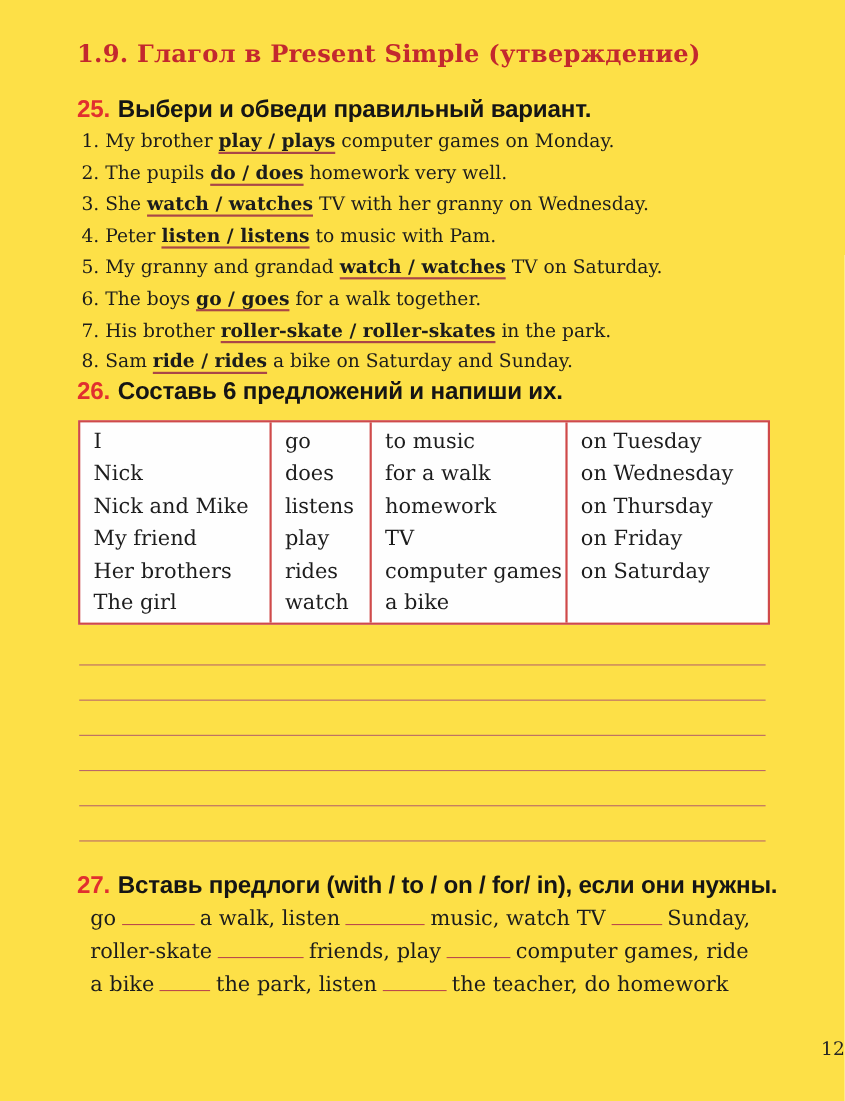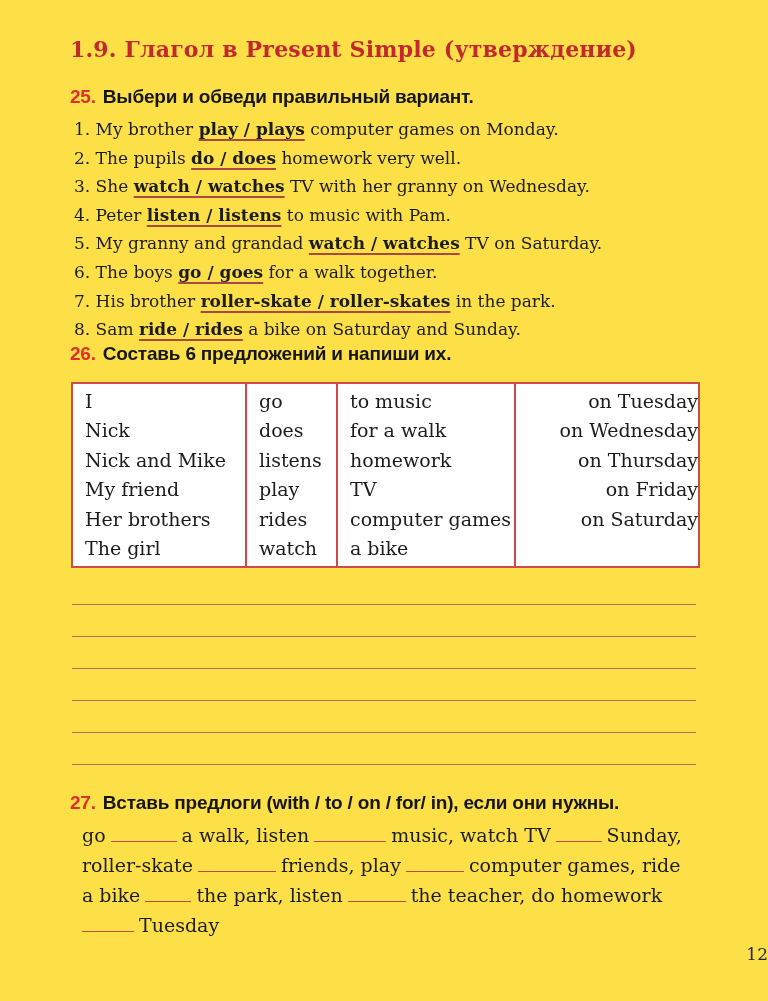--- a/index.html
+++ b/index.html
@@ -7,21 +7,21 @@
     position:relative;width:768px;height:1001px;background:#fde047;
     overflow:hidden;font-family:"DejaVu Serif",serif;color:#1c1c1c;
   }
   .title{
     position:absolute;left:70px;top:36px;
     font-family:"DejaVu Serif",serif;font-weight:bold;font-size:22px;
     color:#c3282e;letter-spacing:.2px;white-space:nowrap;
   }
   .ex-head{
     position:absolute;left:70px;white-space:nowrap;
-    font-family:"Liberation Sans",sans-serif;font-weight:bold;font-size:19px;
+    font-family:"Liberation Sans",sans-serif;font-weight:bold;font-size:22px;
     color:#151515;letter-spacing:-.2px;
   }
   .ex-num{color:#e12f2f;margin-right:7px;}
   #ex25-head{top:86px;}
   #ex26-head{top:343px;}
   #ex27-head{top:792px;}
   .sentences{
     position:absolute;left:74px;top:115px;width:660px;
     font-size:17px;
   }
@@ -35,21 +35,21 @@
   }
   .word-table{
     position:absolute;left:71px;top:382px;width:629px;height:186px;
     box-sizing:border-box;border:2px solid #cf4a4a;display:flex;
     font-size:19px;background:#fefefe;
   }
   .wt-col{box-sizing:border-box;padding:3px 0 0 12px;}
   .wt-col-subjects{width:174px;border-right:2px solid #cf4a4a;}
   .wt-col-verbs{width:91px;border-right:2px solid #cf4a4a;}
   .wt-col-objects{width:178px;border-right:2px solid #cf4a4a;}
-  .wt-col-days{flex:1;text-align:right;}
+  .wt-col-days{flex:1;}
   .wt-cell{height:29.4px;line-height:29.4px;white-space:nowrap;}
   .writing-lines{position:absolute;left:72px;top:573px;width:624px;}
   .writing-line{
     box-sizing:border-box;height:32px;
     border-bottom:1.5px solid #b96868;
   }
   .fill-text{
     position:absolute;left:82px;top:820px;width:640px;font-size:19px;
   }
   .fill-line{height:30px;line-height:30px;white-space:nowrap;}
@@ -132,18 +132,17 @@
   </div>
 
   <div class="ex-head" id="ex27-head">
     <span class="ex-num">27.</span><span>Вставь предлоги (with / to / on / for/ in), если они нужны.</span>
   </div>
 
   <div class="fill-text">
     <div class="fill-line"><span>go</span><span class="blank" style="width:66px"></span><span>a walk, listen</span><span class="blank" style="width:72px"></span><span>music, watch TV</span><span class="blank" style="width:46px"></span><span>Sunday,</span></div>
     <div class="fill-line"><span>roller-skate</span><span class="blank" style="width:78px"></span><span>friends, play</span><span class="blank" style="width:58px"></span><span>computer games, ride</span></div>
     <div class="fill-line"><span>a bike</span><span class="blank" style="width:46px"></span><span>the park, listen</span><span class="blank" style="width:58px"></span><span>the teacher, do homework</span></div>
-    <div class="fill-line"><span class="blank" style="width:52px;margin-left:0"></span><span>Tuesday</span></div>
   </div>
 
   <div class="page-num">12</div>
 
 </div>
 
 </body></html>

